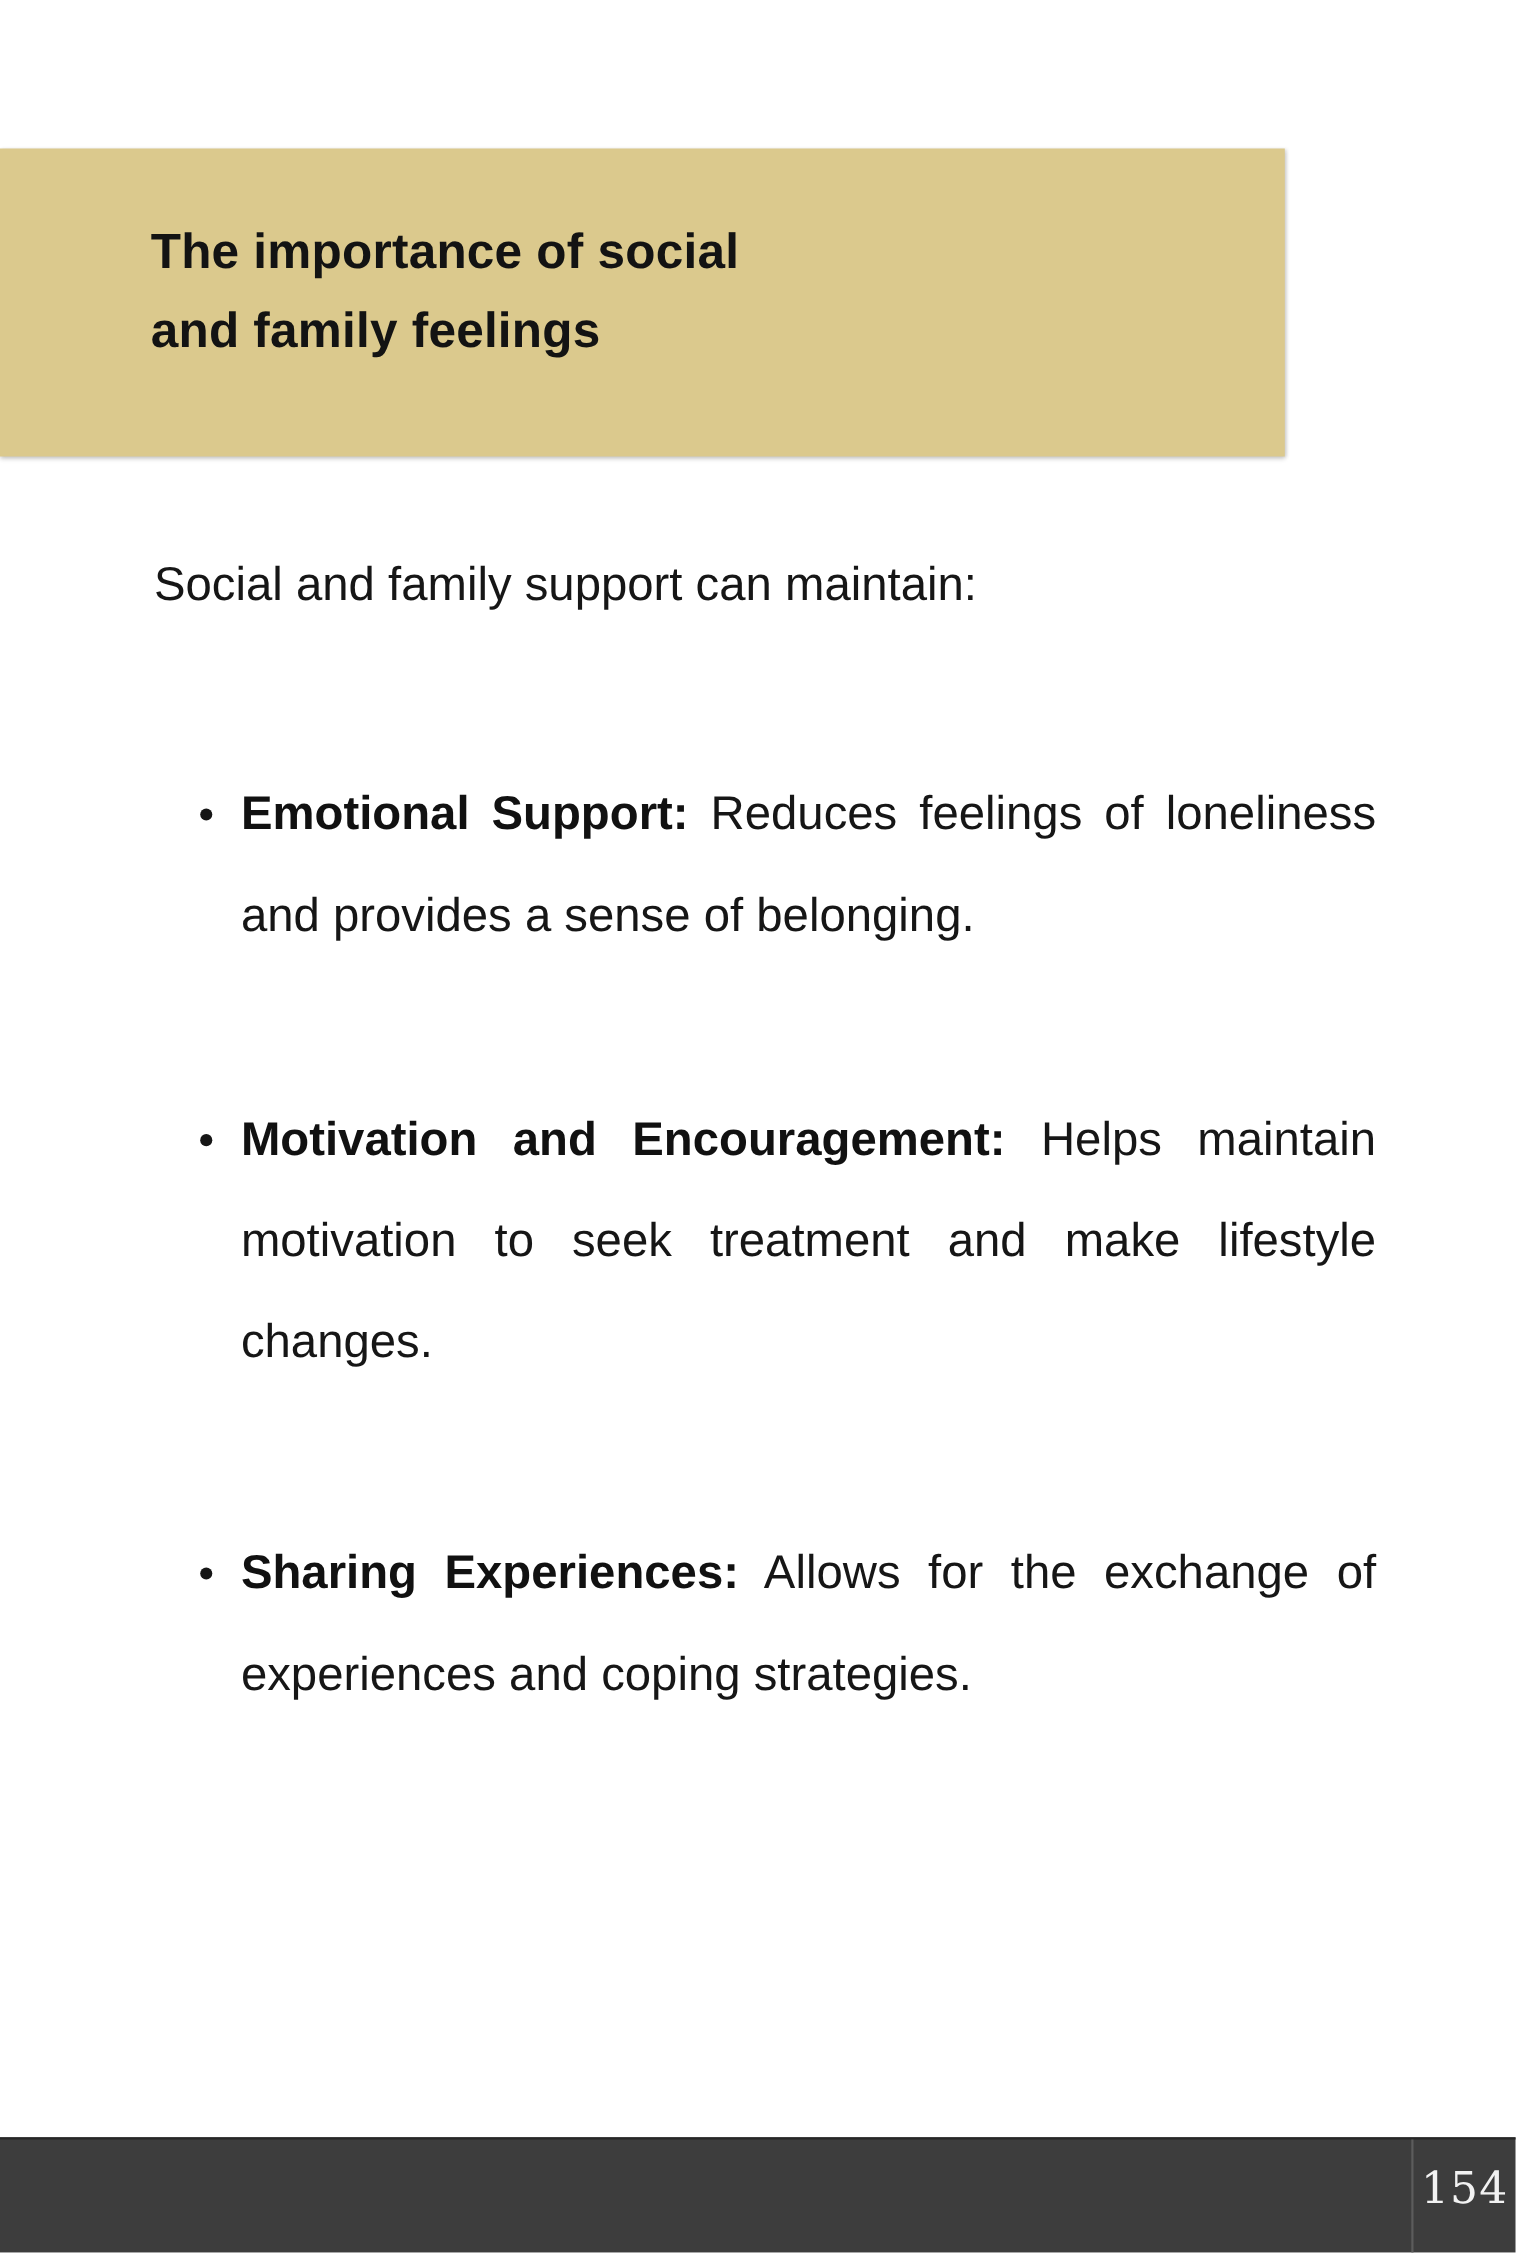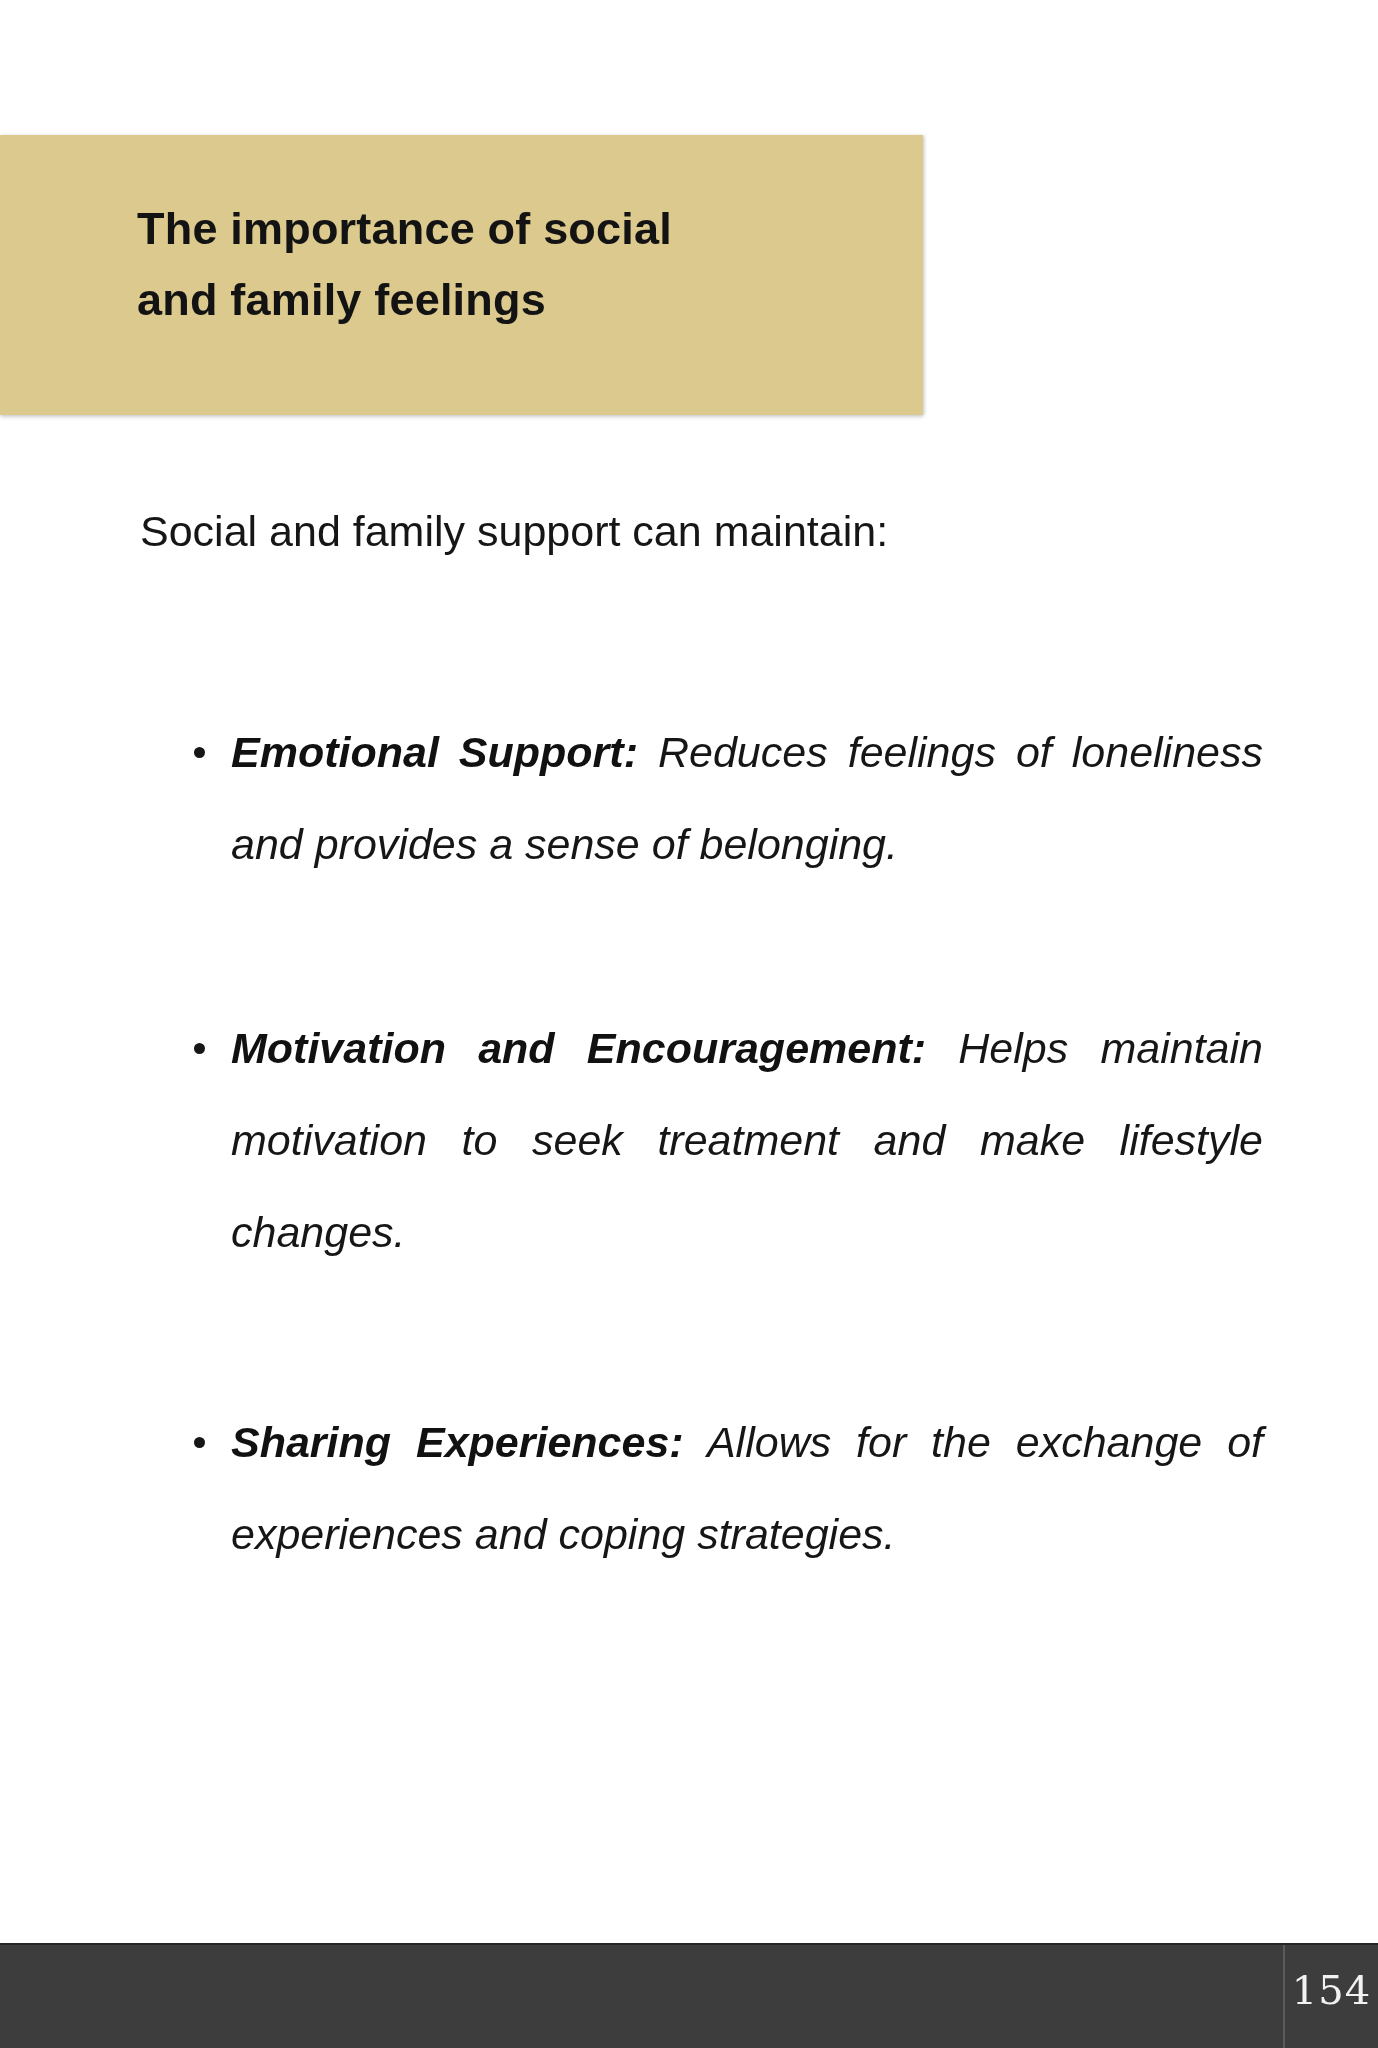--- a/index.html
+++ b/index.html
@@ -15,21 +15,21 @@
     overflow: hidden;
     font-family: "Liberation Sans", sans-serif;
     color: #1a1a1a;
   }
 
   
   .title-banner {
     position: absolute;
     left: 0;
     top: 135px;
-    width: 923px;
+    width: 1168px;
     height: 280px;
     box-shadow: 0 2px 4px rgba(0,0,0,0.18), 2px 0 3px rgba(0,0,0,0.10);
   }
   .title-banner h1 {
     margin: 0;
     padding: 58px 40px 0 137px;
     font-size: 45px;
     line-height: 71px;
     font-weight: bold;
     color: #131313;
@@ -46,24 +46,23 @@
     margin: 0;
     font-size: 43px;
     line-height: 92px;
     color: #161616;
   }
   .bullet-list {
     position: absolute;
     left: 215px;
     top: 690px;
     width: 1032px;
-    margin: 16px;
+    margin: 4px;
     padding: 0;
     list-style: none;
-    font-style: italic;
   }
   .bullet-list li {
     position: relative;
     font-size: 43px;
     line-height: 92px;
     text-align: justify;
     color: #161616;
   }
   .bullet-list li + li { margin-top: 112px; }
   .bullet-list li:last-child { margin-top: 118px; }

